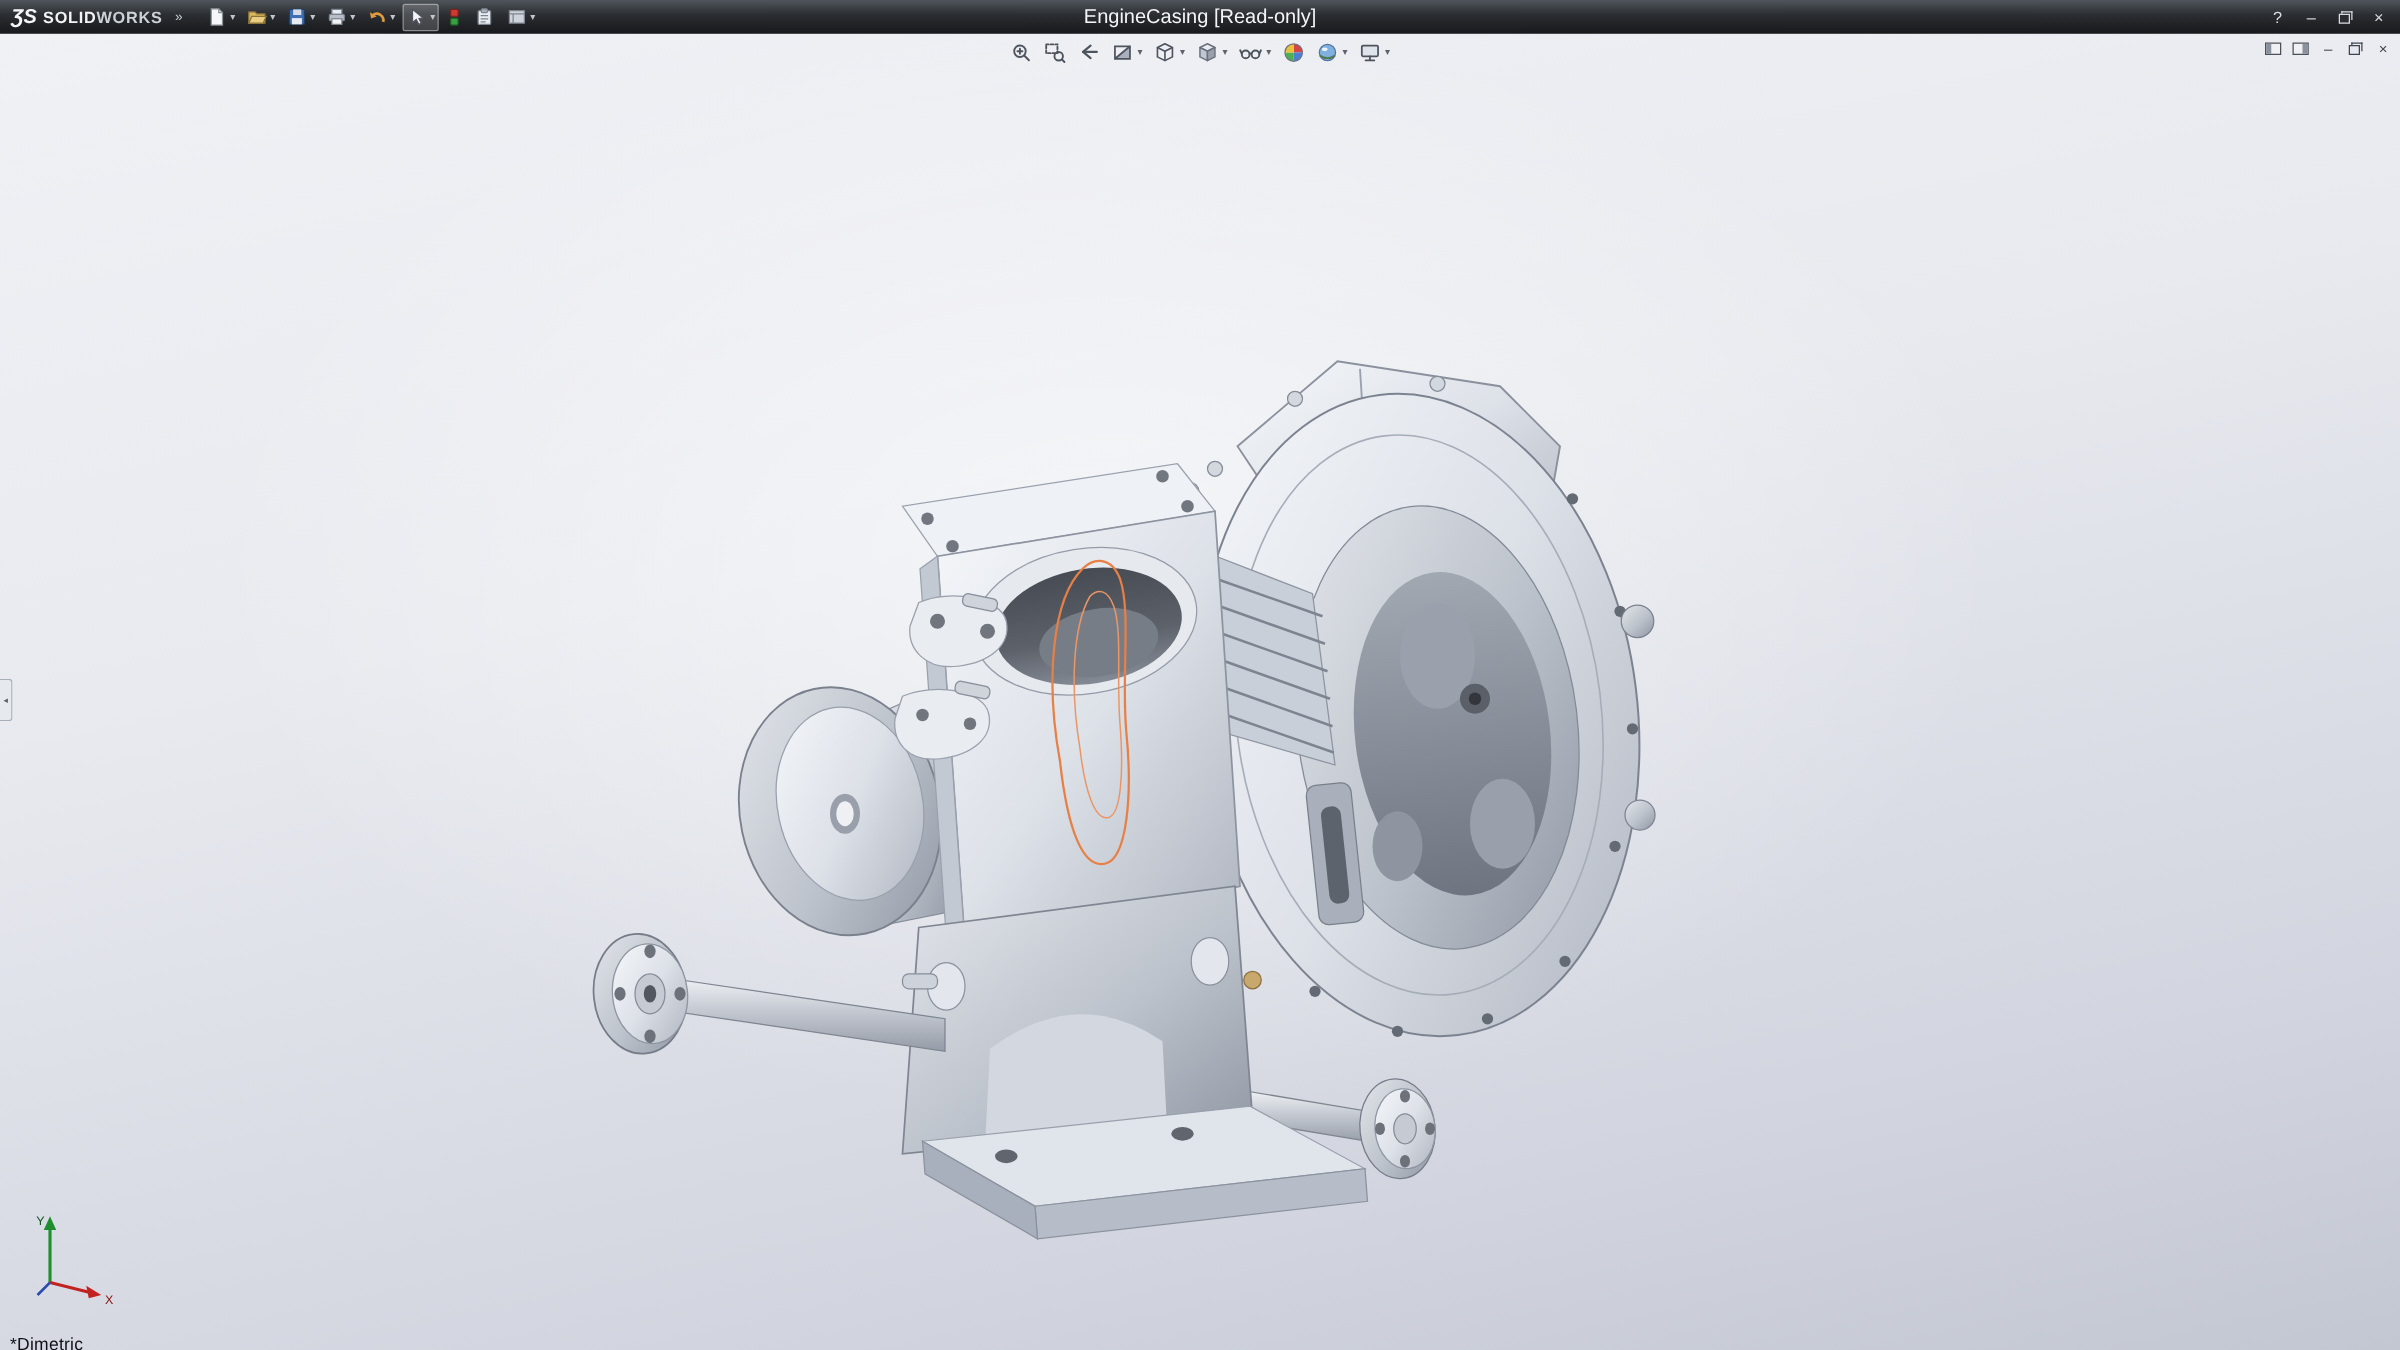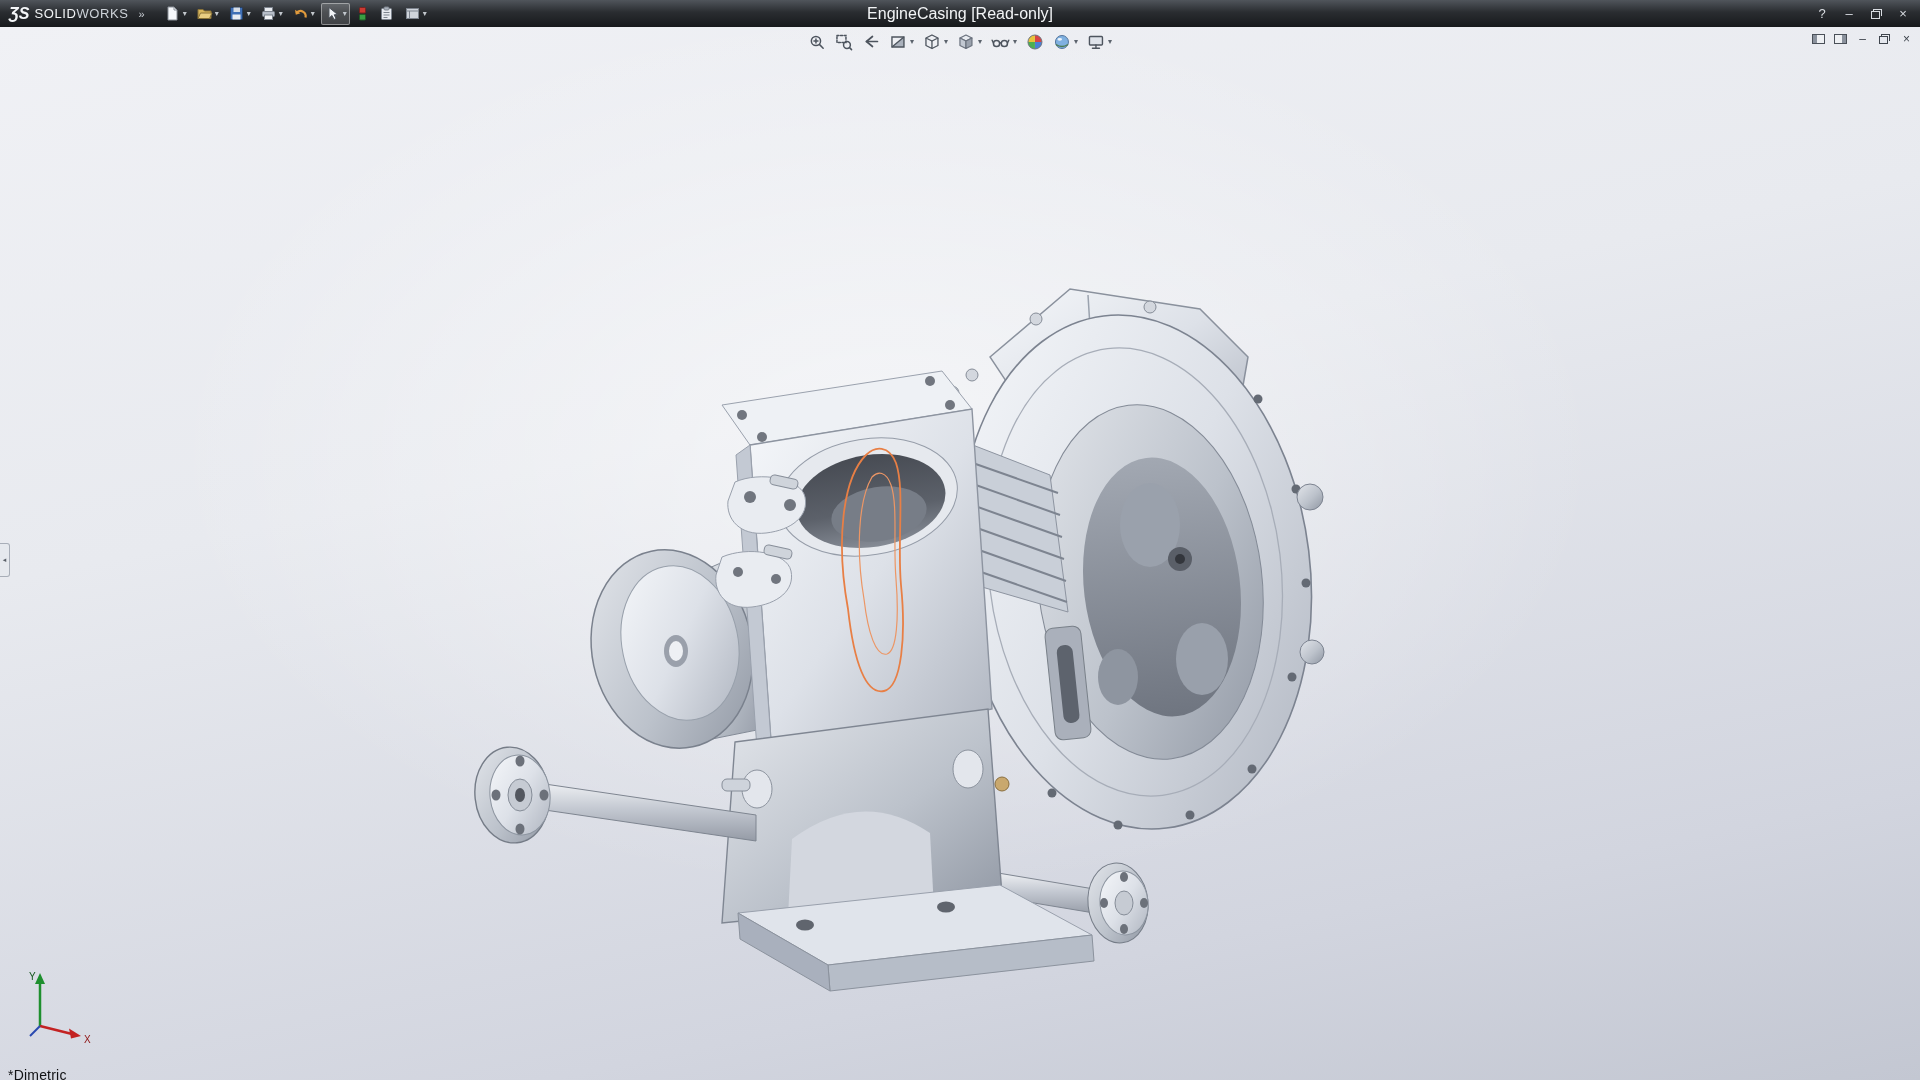--- a/index.html
+++ b/index.html
@@ -7,22 +7,22 @@
 
   
   .titlebar {
     position:relative; height:27px; width:100%;
     background:linear-gradient(#50555b 0%, #2a2d31 45%, #17191c 100%);
     display:flex; align-items:center; color:#e8eaec;
   }
   .logo { display:flex; align-items:baseline; gap:5px; padding:0 8px 0 9px; height:100%; align-items:center; }
   .logo-glyph { font-style:italic; font-weight:bold; font-size:16px; color:#f4f6f8;text-align:center; }
   .brand { font-size:13px; letter-spacing:.6px; color:#f2f4f6; white-space:nowrap; }
-  .brand .bold { font-weight:normal; }
-  .brand .light { font-weight:normal; color:#cdd2d8; }
+  .brand .bold { font-weight:bold; }
+  .brand .light { font-weight:bold; color:#cdd2d8; }
   .menu-expander { font-size:11px; color:#c8cdd3; margin:0 16px 0 2px; }
 
   .tb { display:flex; align-items:center; gap:3px; }
   .tb-btn { display:flex; align-items:center; height:22px; padding:0 2px; border-radius:2px; border:1px solid transparent; }
   .tb-btn.pressed { background:rgba(255,255,255,.17); border-color:rgba(255,255,255,.4); }
   .caret { font-size:8px; color:#c2c7cd; margin-left:2px; line-height:1; }
 
   .win-title { position:absolute; left:50%; top:50%; transform:translate(-50%,-50%); font-size:16px; color:#f2f4f6; white-space:nowrap; }
   .win-controls { margin-left:auto; display:flex; align-items:center; gap:13px; padding-right:10px; color:#d9dde2; font-size:13px; }
   .win-controls > div { display:flex; align-items:center; justify-content:center; min-width:14px; height:16px; cursor:default; }

